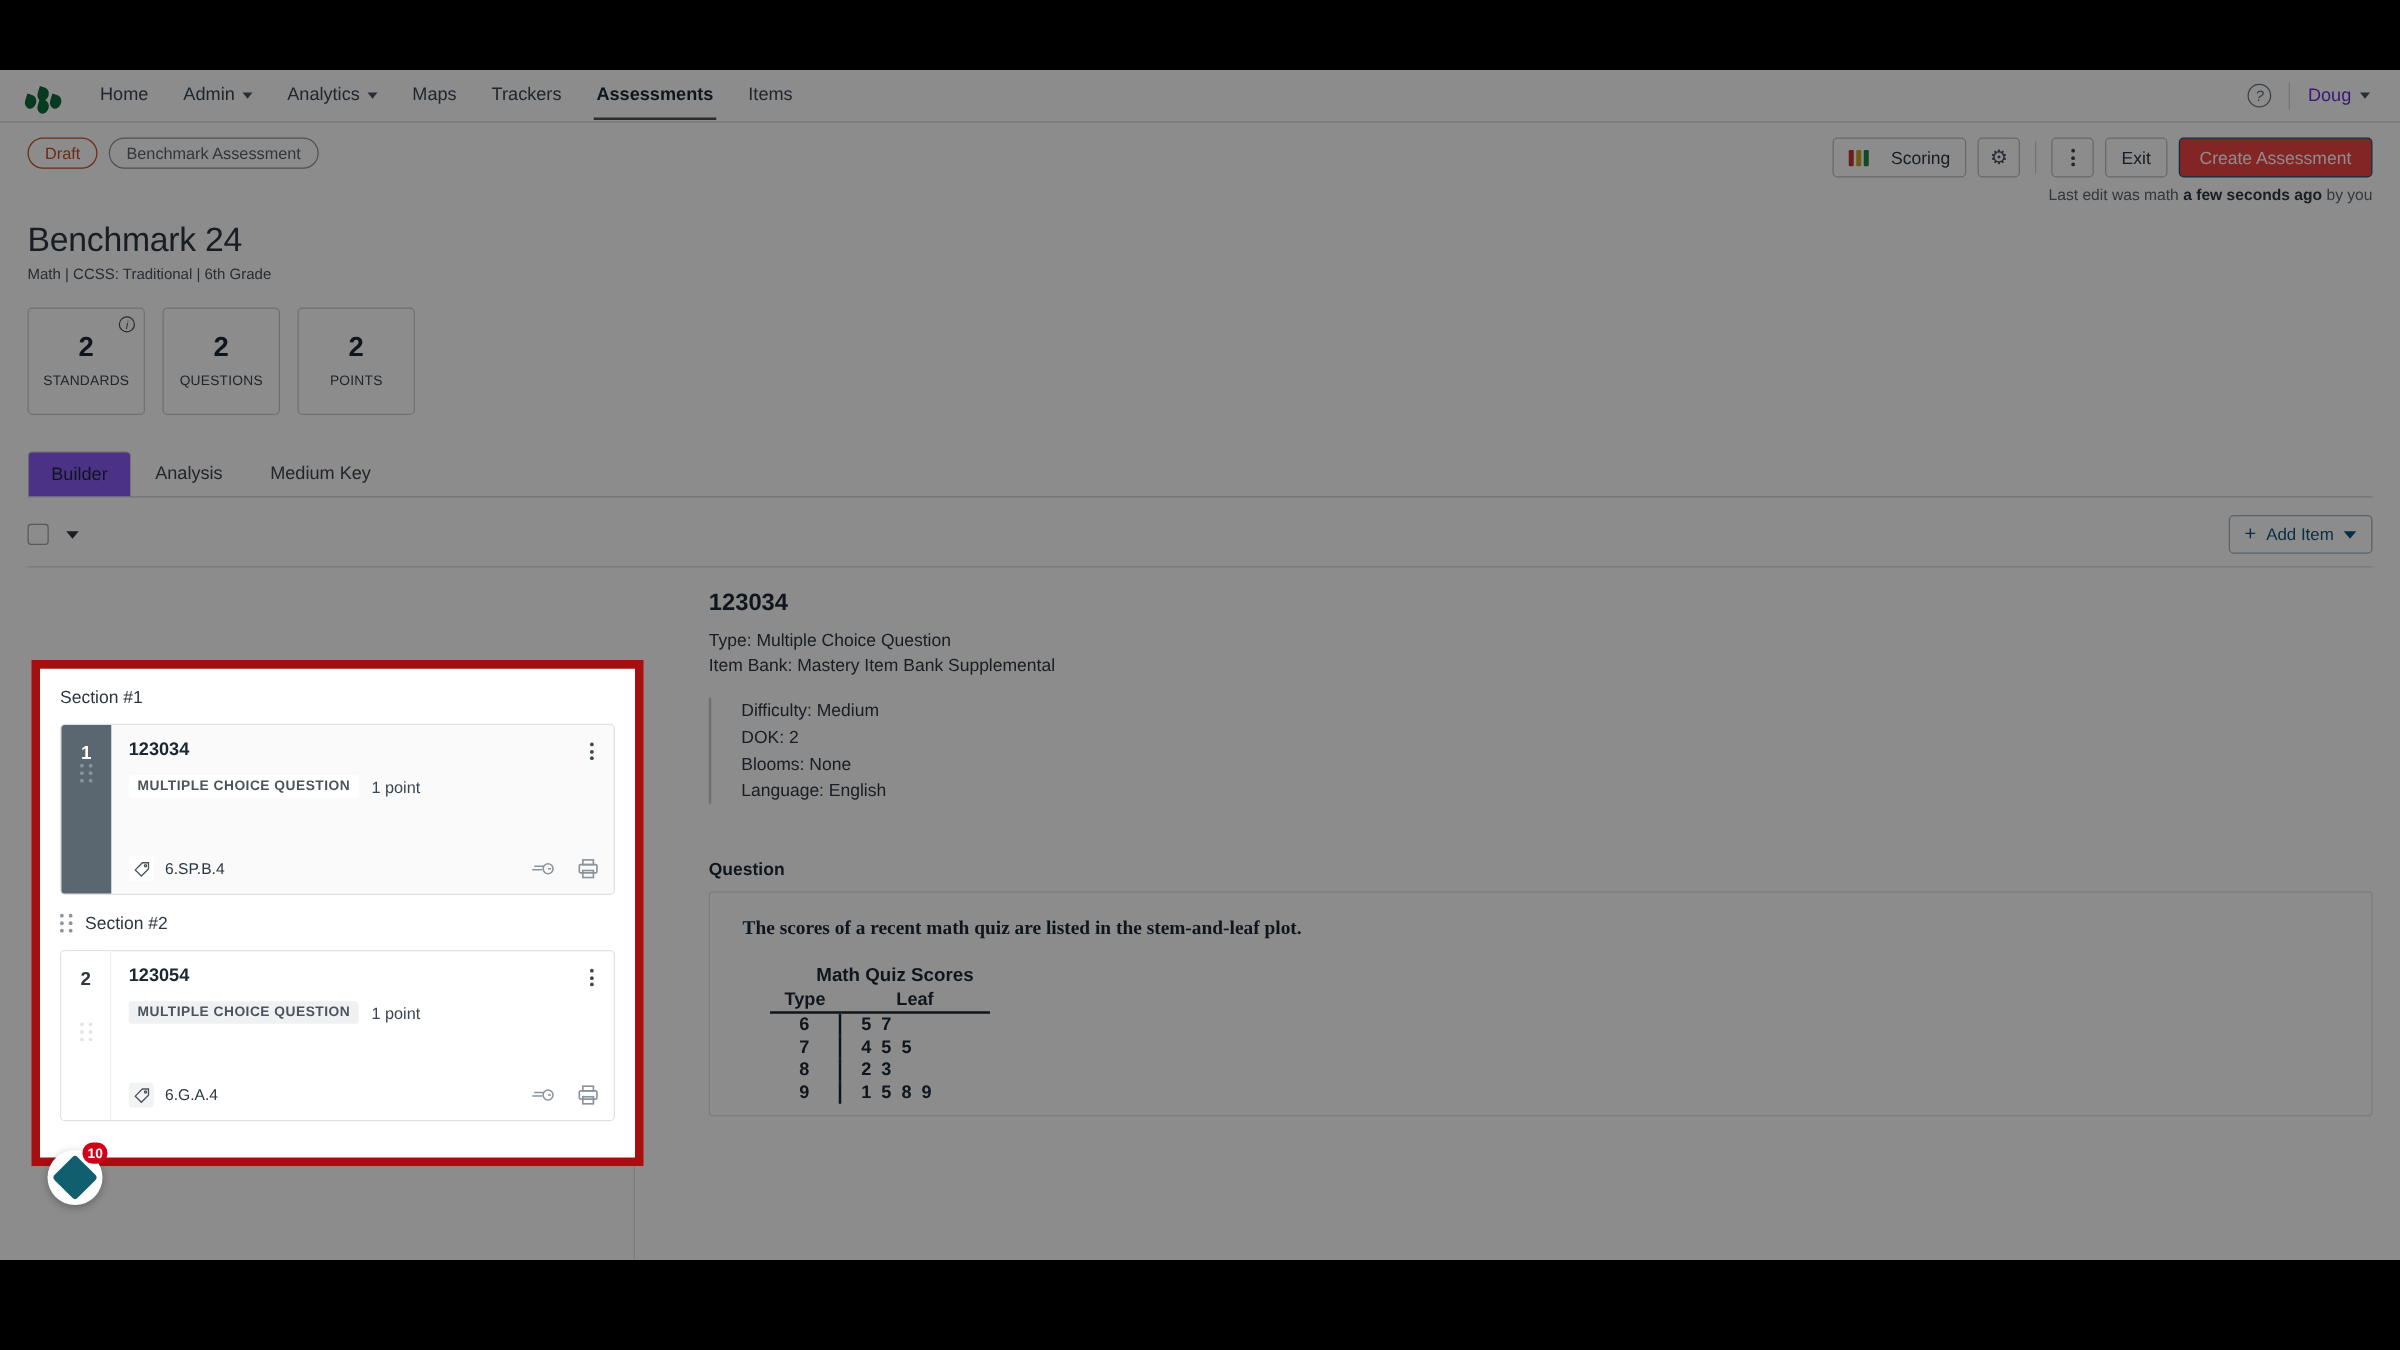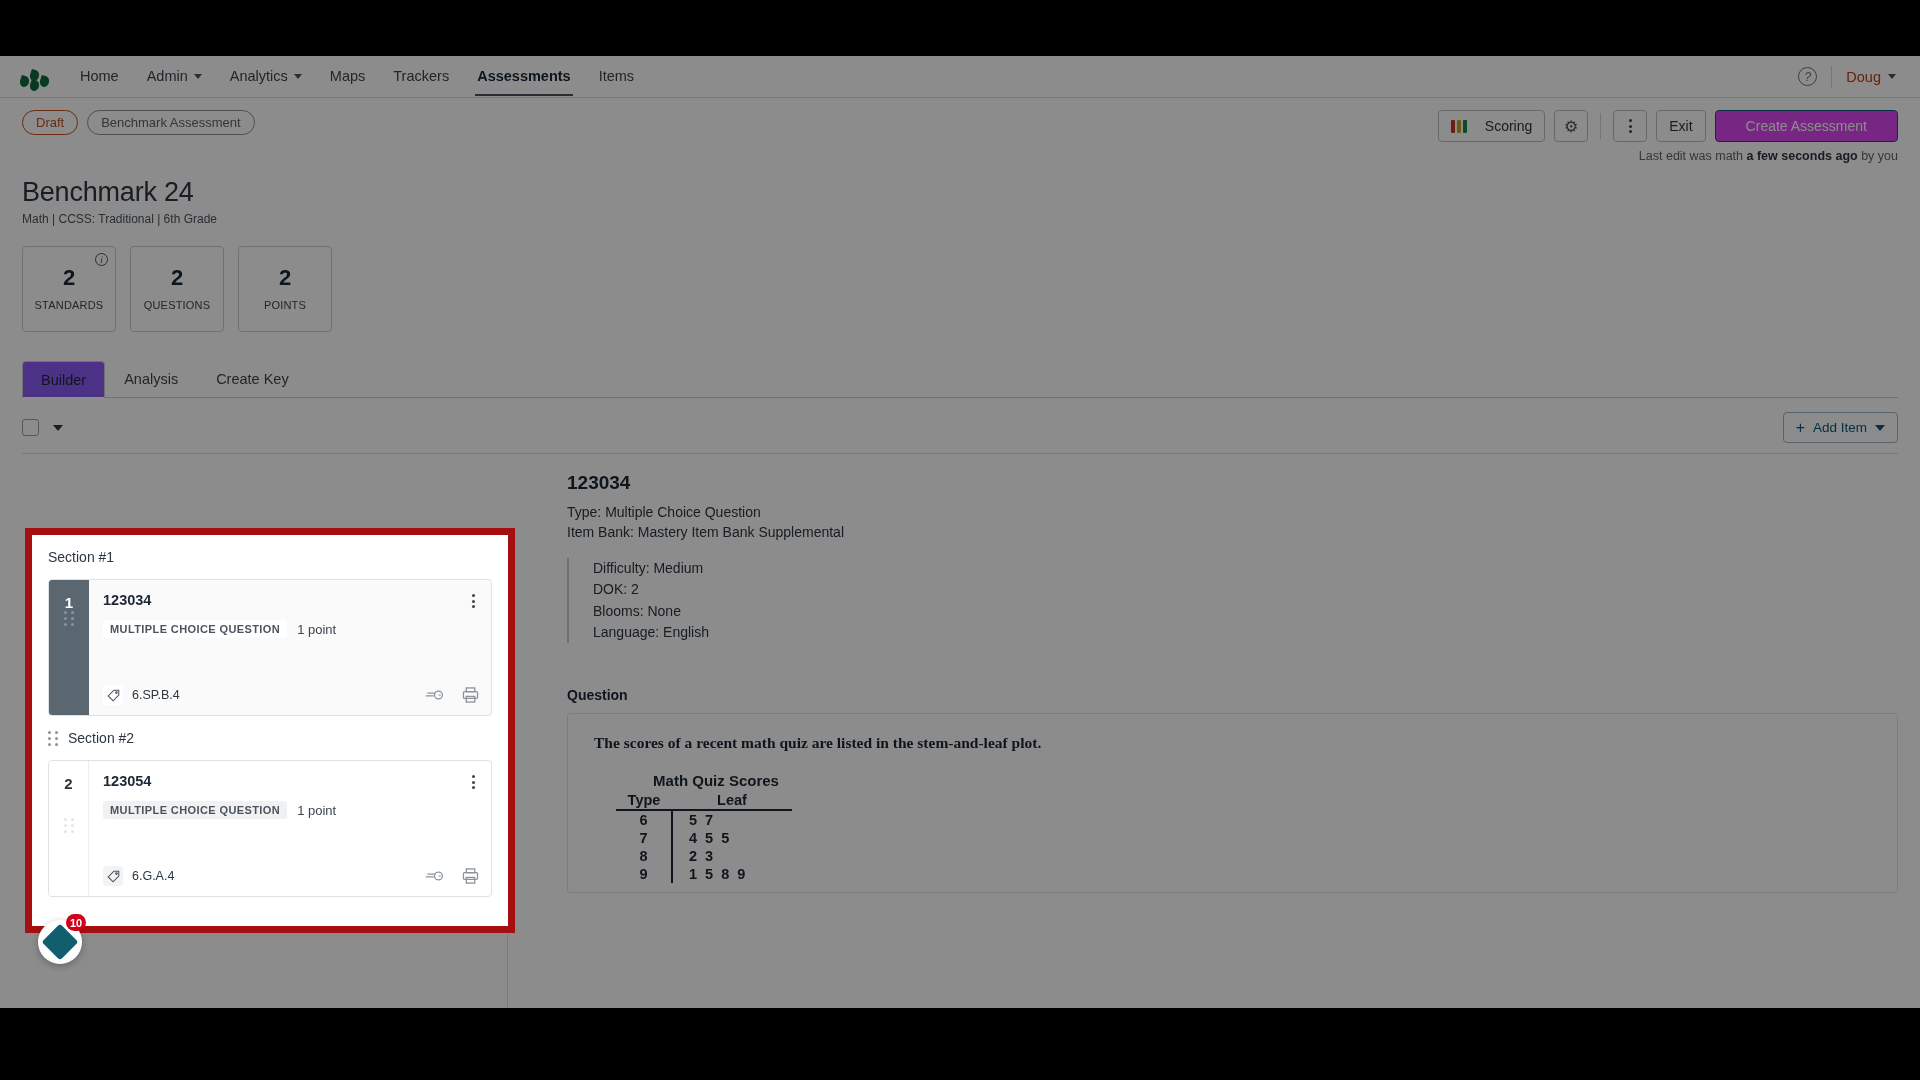--- a/index.html
+++ b/index.html
@@ -73,21 +73,21 @@
   .nav-right {
     margin-left: auto; display: flex; align-items: center; gap: 14px;
     padding-right: 6px;
   }
   .help-ic {
     width: 19px; height: 19px; border: 1.4px solid #6b747c; border-radius: 50%;
     font-size: 12px; color: #6b747c; display: flex; align-items: center;
     justify-content: center; cursor: pointer; font-style: italic;
   }
   .nav-div { width:1px; height: 22px; background: #d5d5d5; }
-  .userbtn { display:flex; align-items:center; gap:7px; font-size: 14.5px; color:#c2410c; cursor:pointer; }
+  .userbtn { display:flex; align-items:center; gap:7px; font-size: 14.5px; color:#6d28d9; cursor:pointer; }
 
   
   .actionbar {
     padding: 12px 22px 0 22px;
     display: flex; align-items: flex-start;
   }
   .pill {
     display:inline-flex; align-items:center; justify-content:center;
     height: 25px; padding: 0 13px; border-radius: 13px;
     font-size: 13px; border: 1.4px solid #c4501f; color: #c4501f;
@@ -95,21 +95,21 @@
   }
   .pill.grey { border-color:#8b949c; color:#5b646c; }
   .act-right { margin-left: auto; display:flex; flex-direction:column; align-items:flex-end; }
   .btnrow { display:flex; align-items:center; gap: 9px; }
   .btn {
     height: 32px; border: 1px solid #b9c0c6; background:#fff; border-radius: 4px;
     font-size: 14px; color:#2c3741; display:flex; align-items:center; gap:18px;
     padding: 0 12px; cursor:pointer;
   }
   .btn.icon { width: 34px; padding: 0; justify-content:center; }
-  .btn.primary { background:#d946ef; border-color:#10557c; color:#fff; padding: 0 30px; }
+  .btn.primary { background:#ef4444; border-color:#10557c; color:#fff; padding: 0 16px; }
   .scorebars { display:flex; gap:2px; align-items:center; }
   .scorebars b { width:4px; height:13px; display:block; border-radius:1px; }
   .vdiv { width:1px; height: 26px; background:#d5d5d5; margin: 0 3px; }
   .gear { font-size: 16px; color:#4a545e; }
   .kebab { display:flex; flex-direction:column; gap:2.5px; align-items:center; }
   .kebab s { width:3px; height:3px; border-radius:50%; background:#3b4650; display:block; }
   .savednote { font-size: 12.5px; color:#5d666e; margin-top: 7px; }
   .savednote b { color:#2c3741; }
 
   
@@ -382,21 +382,21 @@
     </div>
 
     <div class="tabs">
       <div class="tab active">
         <span>Builder</span>
       </div>
       <div class="tab">
         <span>Analysis</span>
       </div>
       <div class="tab">
-        <span>Create Key</span>
+        <span>Medium Key</span>
       </div>
     </div>
 
     <div class="bldbar">
       <div class="cbox"></div>
       <div class="chev"></div>
       <div class="additem">
         <span class="plus">+</span>
         <span>Add Item</span>
         <span class="dn"></span>

